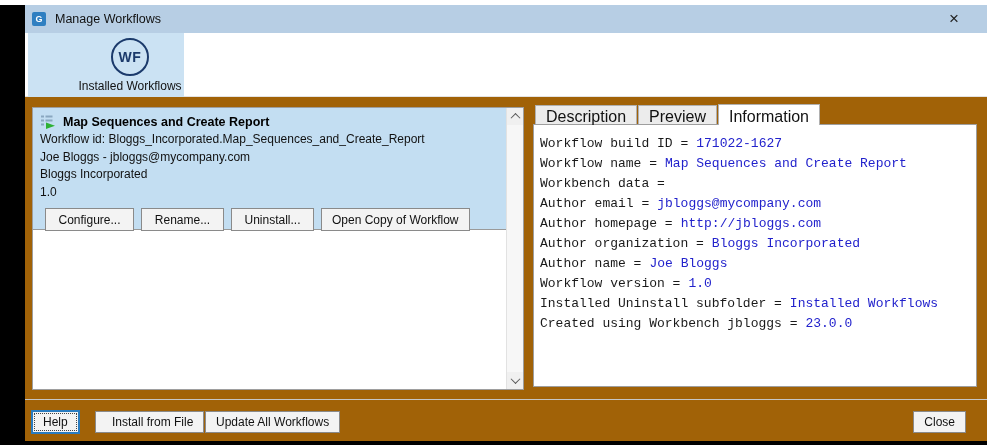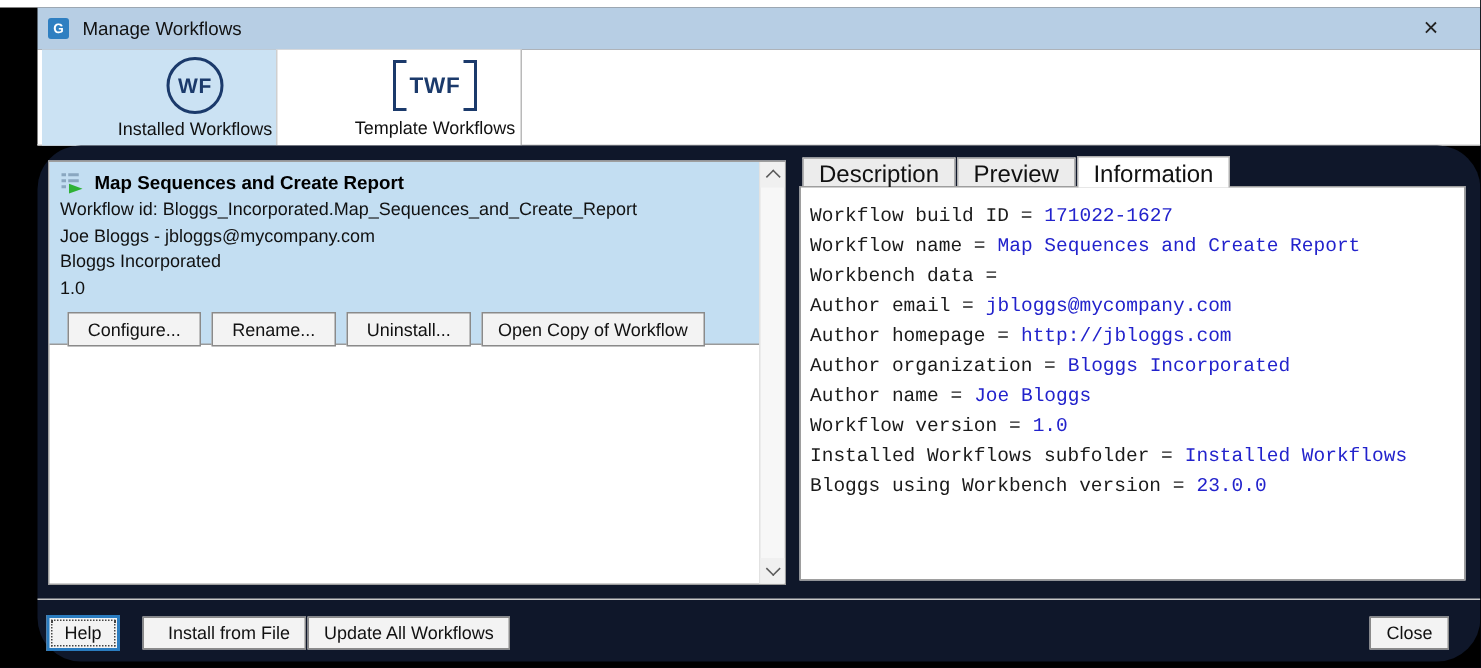--- a/index.html
+++ b/index.html
@@ -31,21 +31,21 @@
   .twf-box { position:relative; height:34px; margin-top:2px; display:flex; align-items:center;
              padding:0 11px; font-size:15px; font-weight:bold; color:#1b3a6b; letter-spacing:.5px; }
   .twf-box::before, .twf-box::after { content:""; position:absolute; top:0; bottom:0; width:7px;
              border:2px solid #1b3a6b; }
   .twf-box::before { left:0; border-right:none; }
   .twf-box::after { right:0; border-left:none; }
   .main-tab-label { margin-top:4px; font-size:12px; color:#111; }
   .main-tab.installed .main-tab-label { margin-top:3px; }
 
   
-  .body { position:absolute; left:25px; top:97px; right:0; bottom:4px; background:#0f172a;border-radius:29px; }
+  .body { position:absolute; left:25px; top:97px; right:0; bottom:4px; background:#a16207; }
 
   
   .left-panel { position:absolute; left:7px; top:10px; width:492px; height:283px;
                 background:#fff; border:1px solid #9e9e9e; }
   .wf-item { position:absolute; left:0; top:0; right:17px; height:122px; background:#c3def2;
              border-bottom:1px solid #9a9a9a; padding:4px 7px; }
   .wf-item-title-row { display:flex; align-items:center; gap:7px; height:19px; }
   .wf-item-title { font-size:12.5px; font-weight:bold; color:#000; }
   .wf-meta { font-size:12px; color:#111; line-height:17.5px; }
   .wf-actions { margin-top:7px; margin-left:5px; display:flex; gap:7px; }
@@ -97,24 +97,20 @@
     <div class="app-icon">G</div>
     <div class="title-text">Manage Workflows</div>
     <div class="close-x">×</div>
   </div>
 
   <div class="tabstrip">
     <div class="main-tab installed">
       <div class="wf-circle">WF</div>
       <div class="main-tab-label">Installed Workflows</div>
     </div>
-    <div class="main-tab template">
-      <div class="twf-box">TWF</div>
-      <div class="main-tab-label">Template Workflows</div>
-    </div>
   </div>
 
   <div class="body">
 
     <div class="left-panel">
       <div class="wf-item">
         <div class="wf-item-title-row">
           <svg width="16" height="16" viewBox="0 0 16 16">
             <rect x="1" y="1.5" width="3" height="2" fill="#8aa7c0"></rect>
             <rect x="5.5" y="1.5" width="7" height="2" fill="#8aa7c0"></rect>
@@ -154,22 +150,22 @@
       </div>
       <div class="detail-content">
         <div class="info-line"><span>Workflow build ID =</span><span class="val">171022-1627</span></div>
         <div class="info-line"><span>Workflow name =</span><span class="val">Map Sequences and Create Report</span></div>
         <div class="info-line"><span>Workbench data =</span><span class="val"></span></div>
         <div class="info-line"><span>Author email =</span><span class="val">jbloggs@mycompany.com</span></div>
         <div class="info-line"><span>Author homepage =</span><span class="val">http://jbloggs.com</span></div>
         <div class="info-line"><span>Author organization =</span><span class="val">Bloggs Incorporated</span></div>
         <div class="info-line"><span>Author name =</span><span class="val">Joe Bloggs</span></div>
         <div class="info-line"><span>Workflow version =</span><span class="val">1.0</span></div>
-        <div class="info-line"><span>Installed Workflows subfolder =</span><span class="val">Installed Workflows</span></div>
-        <div class="info-line"><span>Bloggs using Workbench version =</span><span class="val">23.0.0</span></div>
+        <div class="info-line"><span>Installed Uninstall subfolder =</span><span class="val">Installed Workflows</span></div>
+        <div class="info-line"><span>Created using Workbench jbloggs =</span><span class="val">23.0.0</span></div>
       </div>
     </div>
 
     <div class="footer-sep"></div>
     <button class="btn help footer-btn">Help</button>
     <button class="btn install footer-btn">Install from File</button>
     <button class="btn update footer-btn">Update All Workflows</button>
     <button class="btn close footer-btn">Close</button>
   </div>
 

